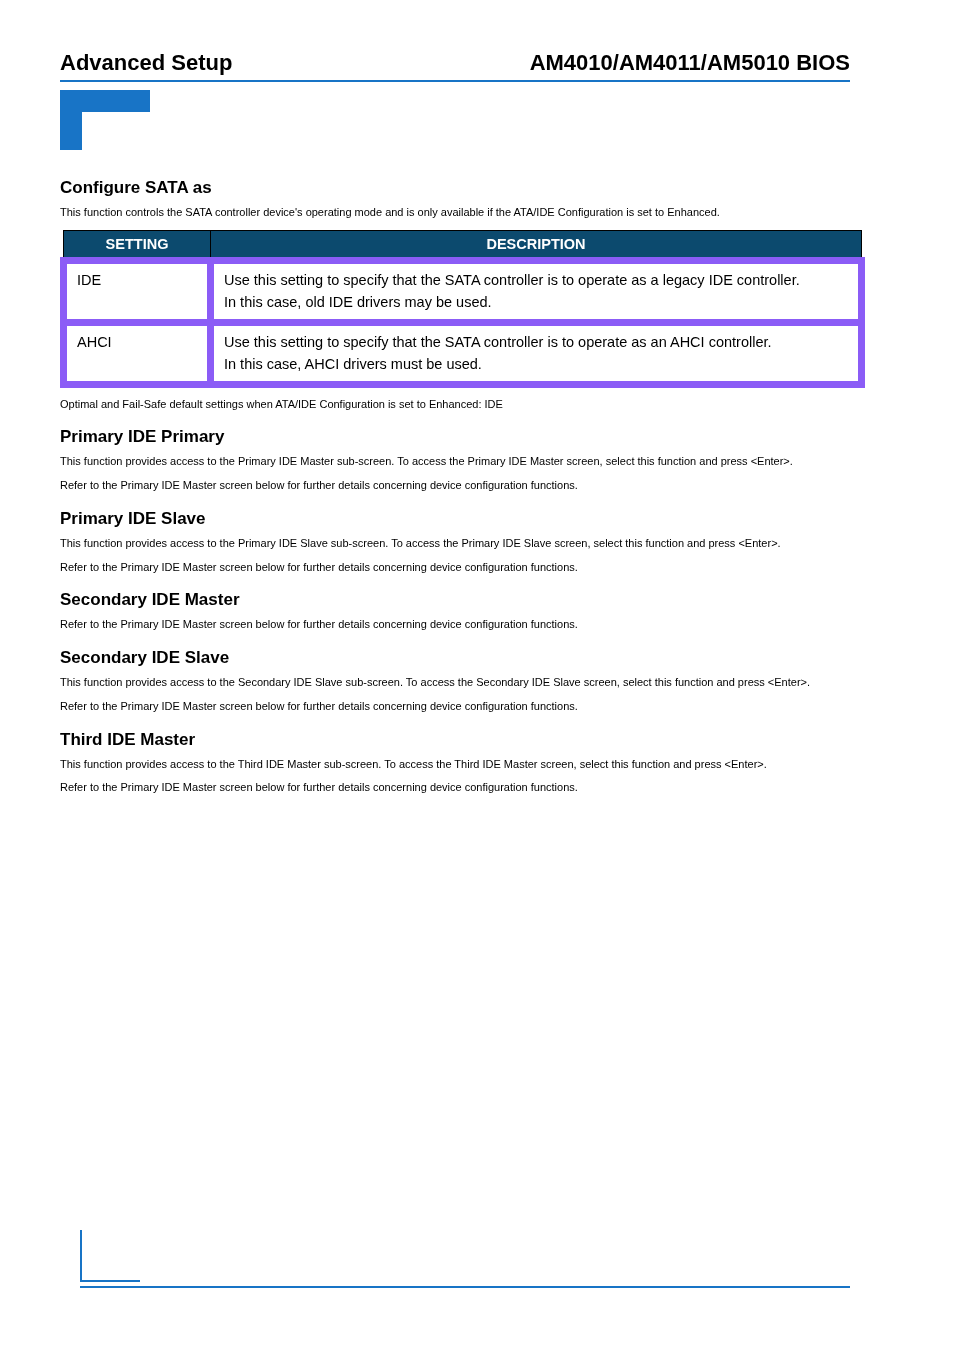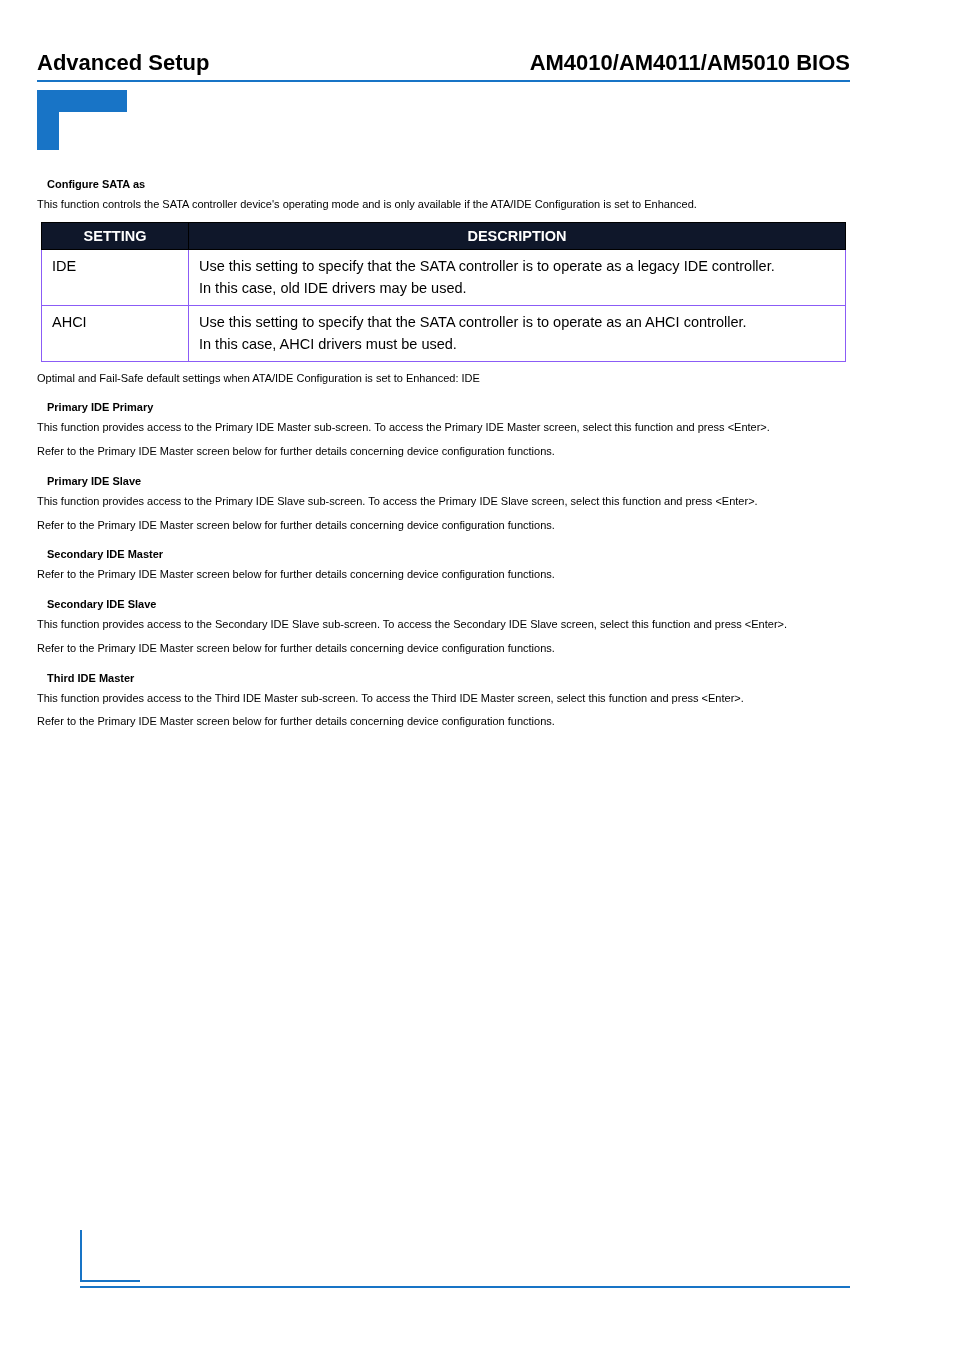--- a/index.html
+++ b/index.html
@@ -10,21 +10,21 @@
     height: 1350px;
     font-family: Arial, Helvetica, sans-serif;
     color: #000;
     background: #fff;
     position: relative;
   }
   .page {
     box-sizing: border-box;
     width: 930px;
     height: 1350px;
-    padding: 50px 80px 40px 37px;
+    padding: 50px 80px 40px 60px;
     position: relative;
   }
   .header-row {
     display: flex;
     justify-content: space-between;
     align-items: baseline;
     font-weight: bold;
     font-size: 22px;
     margin-bottom: 4px;
   }
@@ -40,46 +40,46 @@
     width: 90px;
     height: 22px;
     background: #1874c6;
   }
   .logo-bottom {
     width: 22px;
     height: 38px;
     background: #1874c6;
   }
   h3.section-heading {
-    font-size: 11px;
+    font-size: 17px;
     font-weight: bold;
-    margin: 0 0 8px 10px;
+    margin: 0 0 8px 0;
   }
   p.body {
     font-size: 11px;
     margin: 0 0 10px 0;
     line-height: 1.25;
     text-align: justify;
   }
   table.data-table {
     width: 805px;
     border-collapse: collapse;
     margin: 0 auto 10px auto;
     font-size: 14.5px;
   }
   table.data-table th {
-    background: #0f172a;
+    background: #0c4a6e;
     color: #fff;
     font-weight: bold;
     padding: 5px 8px;
     border: 1px solid #000;
     text-align: center;
   }
   table.data-table td {
-    border: 1px solid #8b5cf6;
+    border: 7px solid #8b5cf6;
     padding: 5px 10px;
     vertical-align: top;
     line-height: 1.55;
   }
   table.data-table th.col-setting { width: 130px; }
   .bottom-decor {
     position: absolute;
     left: 80px;
     bottom: 68px;
   }

